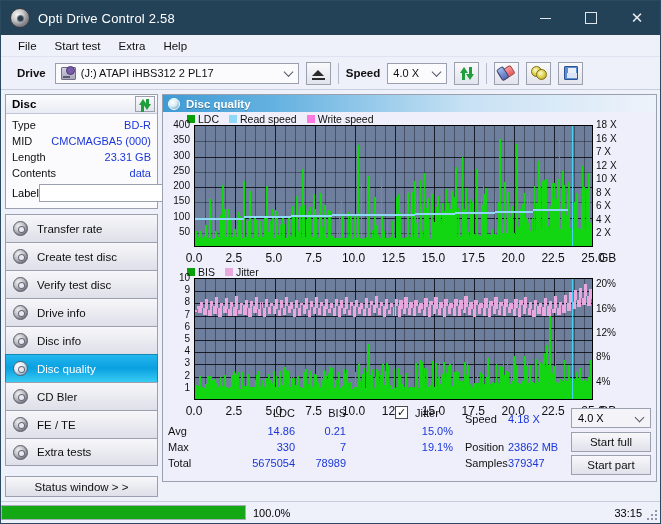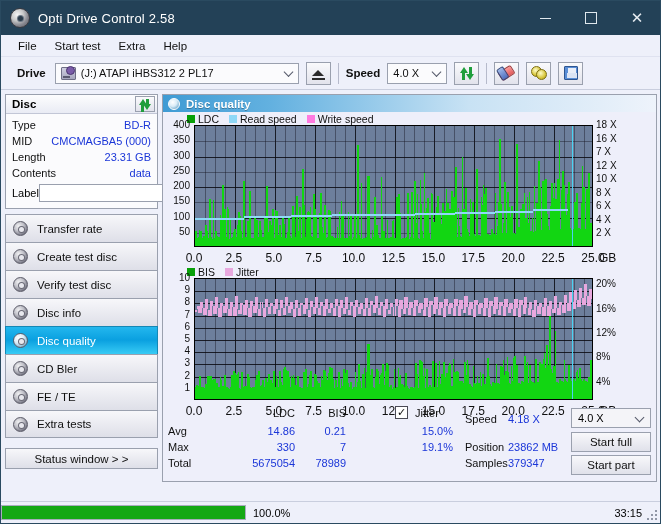--- a/index.html
+++ b/index.html
@@ -384,20 +384,24 @@
           <span class="navicon"></span>
           <span>Transfer rate</span>
         </div>
         <div class="navitem">
           <span class="navicon"></span>
           <span>Create test disc</span>
         </div>
         <div class="navitem">
           <span class="navicon"></span>
           <span>Verify test disc</span>
+        </div>
+        <div class="navitem">
+          <span class="navicon"></span>
+          <span>Drive info</span>
         </div>
         <div class="navitem">
           <span class="navicon"></span>
           <span>Disc info</span>
         </div>
         <div class="navitem sel">
           <span class="navicon"></span>
           <span>Disc quality</span>
         </div>
         <div class="navitem">

